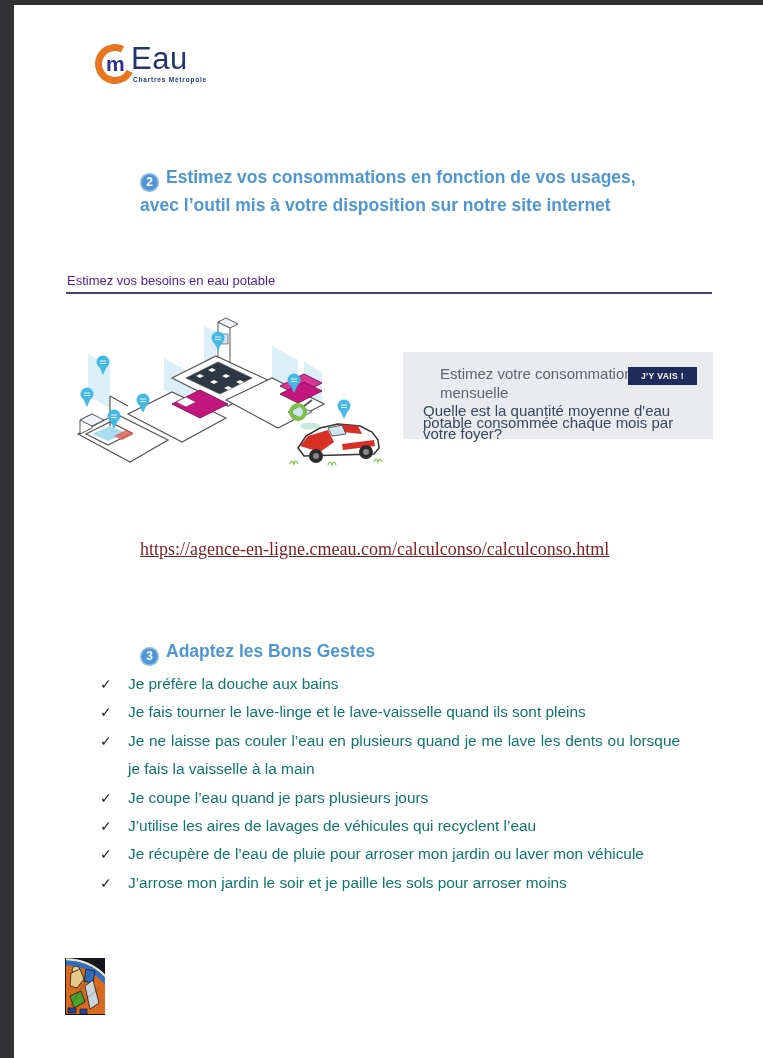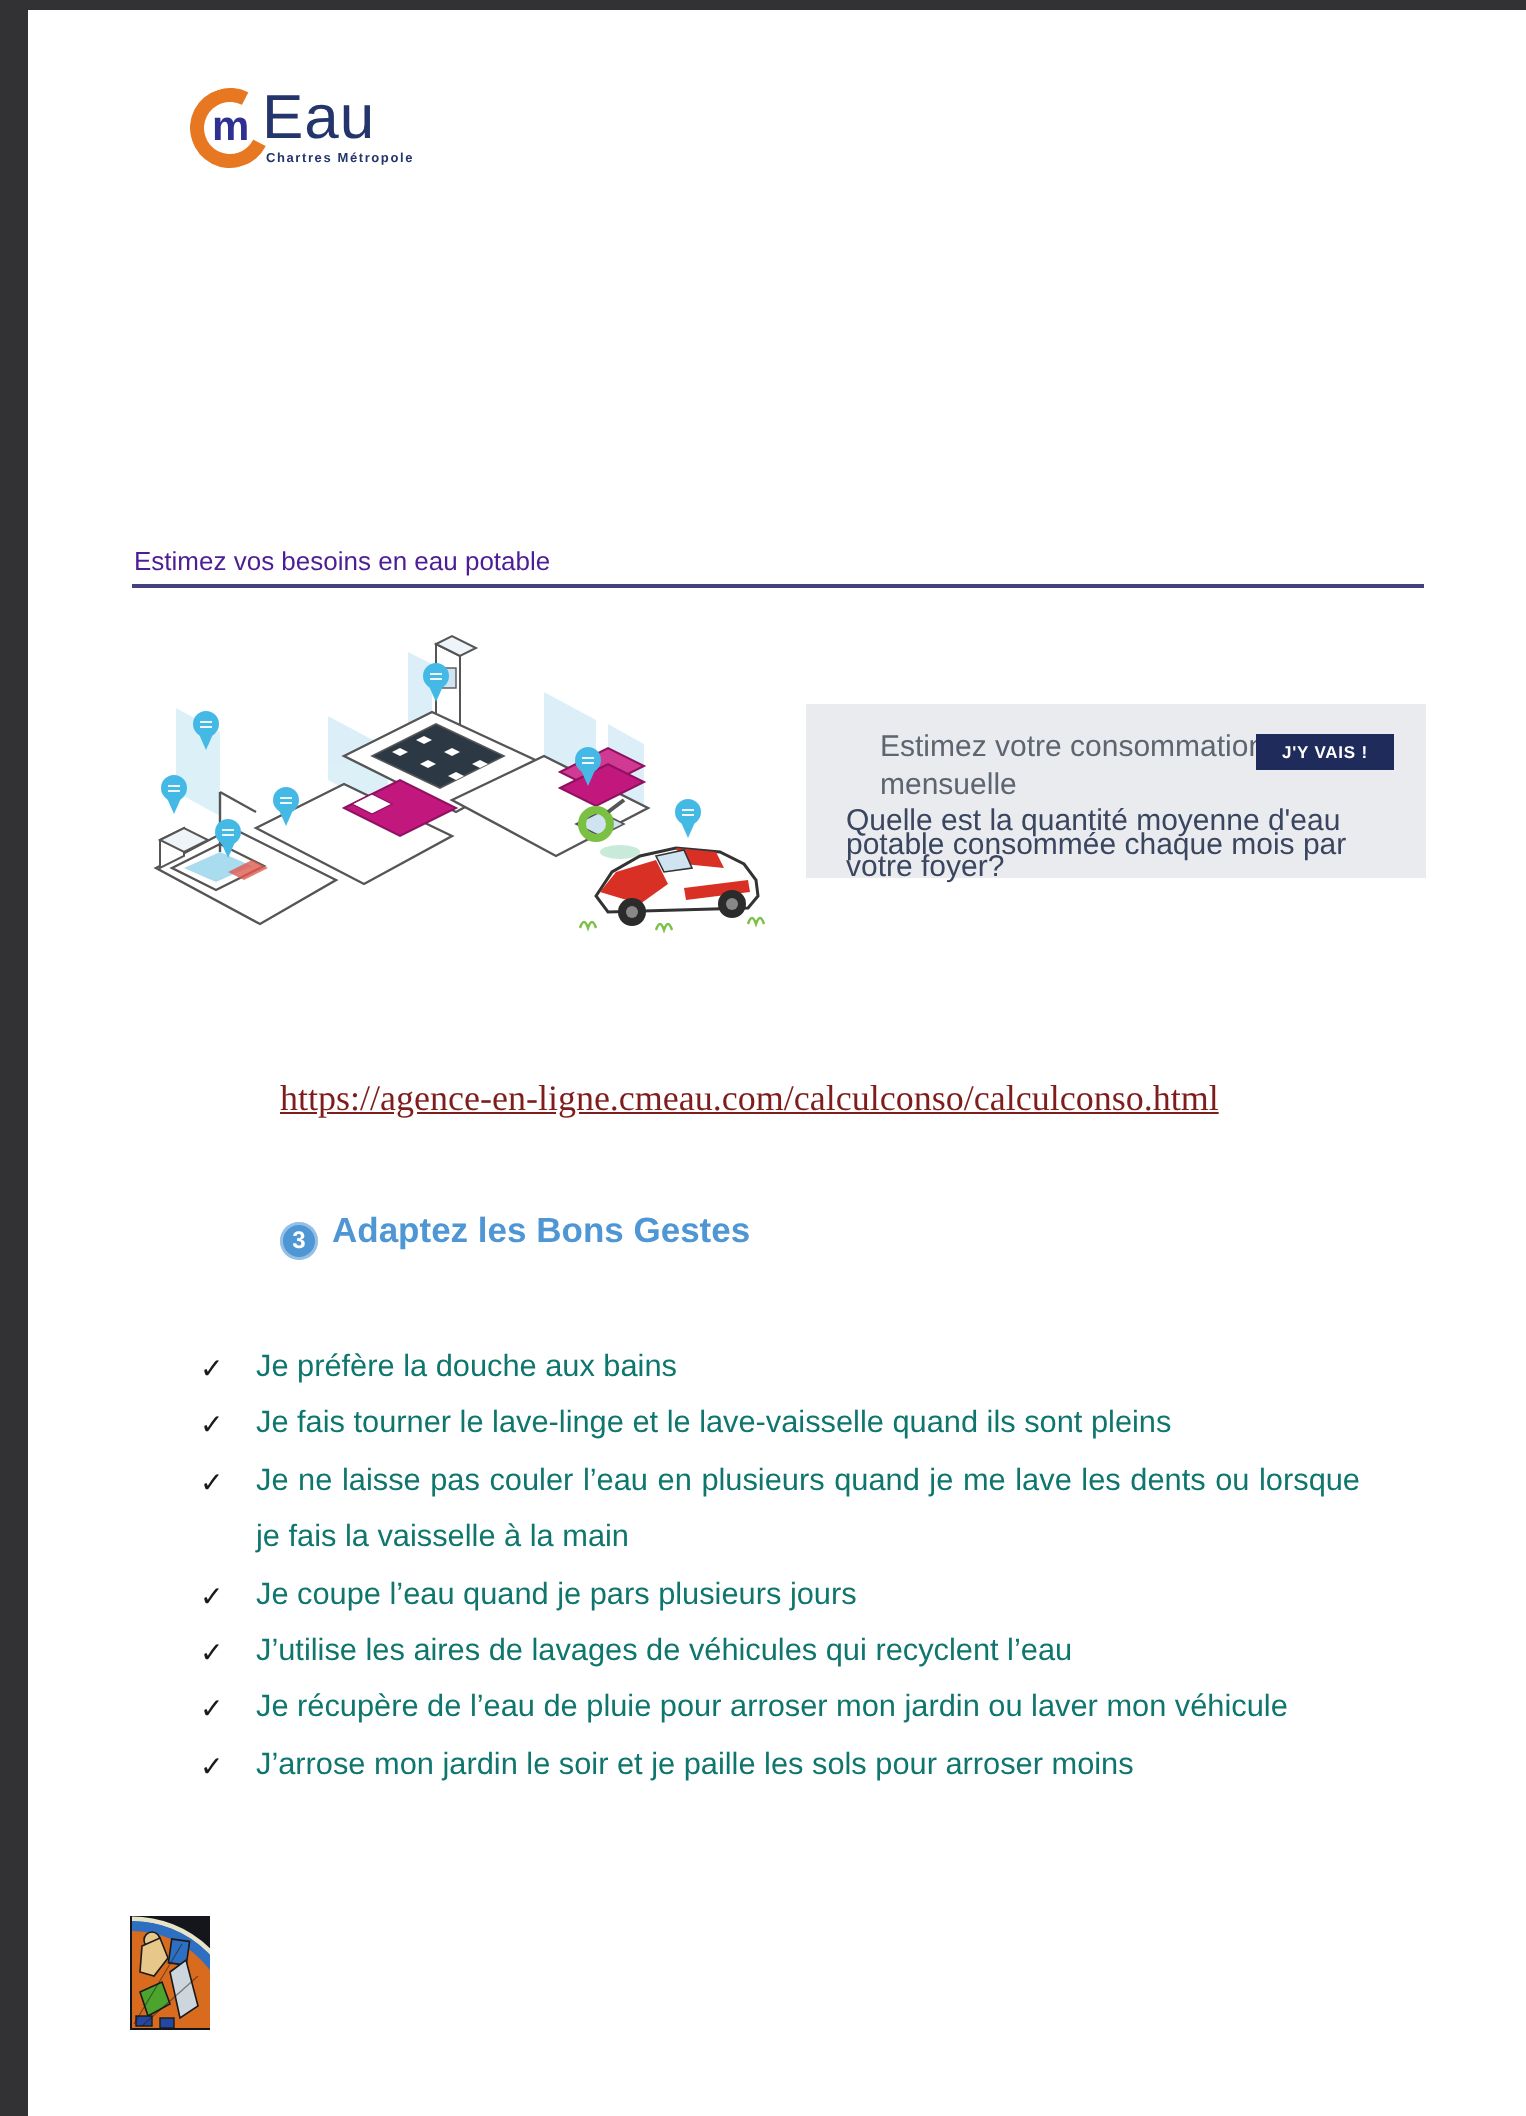--- a/index.html
+++ b/index.html
@@ -15,21 +15,21 @@
   .logo { position:absolute; left:95px; top:44px; display:flex; align-items:flex-start; }
   .logo-c { position:relative; width:40px; height:40px; border:7px solid #e87722; border-right-color:transparent; border-radius:50%; transform:rotate(-18deg); }
   .logo-m { position:absolute; left:4px; top:1px; transform:rotate(18deg); color:#2e3192; font-size:21px; font-weight:bold; font-family:"Liberation Sans",sans-serif; }
   .logo-right { margin-left:-4px; display:flex; flex-direction:column; }
   .logo-eau { color:#24356b; font-size:31px; line-height:30px; font-weight:400; letter-spacing:0.5px; }
   .logo-caption { color:#24356b; font-size:6.5px; letter-spacing:0.8px; margin-top:2px; margin-left:2px; font-weight:bold; }
 
   
   .h-blue { position:absolute; color:#4f96d4; font-weight:bold; font-size:17.5px; line-height:27px; }
   .heading-2 { left:140px; top:164px; width:532px; }
-  .heading-3 { left:140px; top:602px; width:400px; }
+  .heading-3 { left:140px; top:638px; width:400px; }
   .num-circle { display:inline-flex; width:19px; height:19px; border-radius:50%; background:#4f96d4; color:#fff; font-size:12px; font-weight:bold; align-items:center; justify-content:center; vertical-align:-3px; margin-right:7px; box-shadow:inset 0 0 0 1.5px rgba(255,255,255,.4); }
 
   
   .tab-label { position:absolute; left:67px; top:273px; color:#4c1d95; font-size:13px; }
   .rule { position:absolute; left:66px; top:292px; width:646px; height:2px; background:#44427e; }
 
   
   .illustration { position:absolute; left:76px; top:316px; }
 
   .panel { position:absolute; left:403px; top:352px; width:310px; height:87px; background:#e9ebee; }
@@ -57,20 +57,21 @@
   <div class="logo">
     <div class="logo-c">
       <span class="logo-m">m</span>
     </div>
     <div class="logo-right">
       <span class="logo-eau">Eau</span>
       <span class="logo-caption">Chartres Métropole</span>
     </div>
   </div>
 
+  <div class="h-blue heading-2"><span class="num-circle">2</span><span>Estimez vos consommations en fonction de vos usages, avec l’outil mis à votre disposition sur notre site internet</span></div>
 
   <div class="tab-label">Estimez vos besoins en eau potable</div>
   <div class="rule"></div>
 
   <svg class="illustration" width="312" height="152" viewBox="0 0 312 152">
     <g fill="#d6edf7" opacity="0.85">
       <polygon points="12,38 12,80 34,92 34,50"></polygon>
       <polygon points="88,42 88,74 118,90 118,58"></polygon>
       <polygon points="196,30 196,64 222,78 222,44"></polygon>
       <polygon points="228,46 228,80 246,90 246,56"></polygon>

